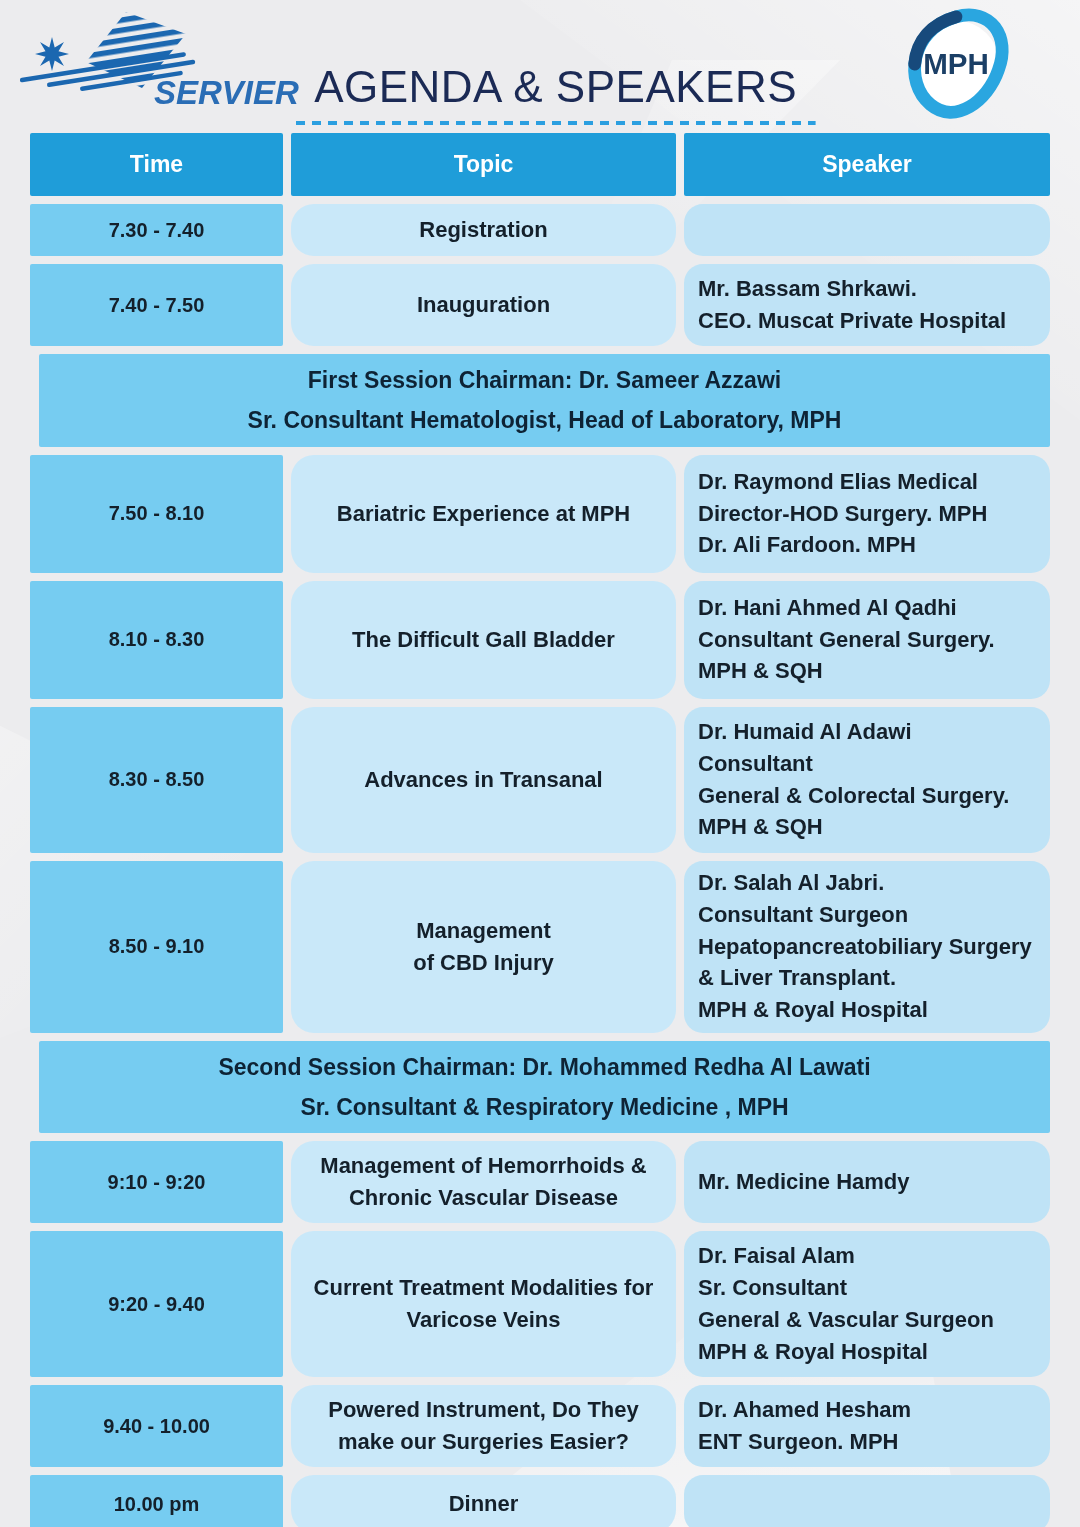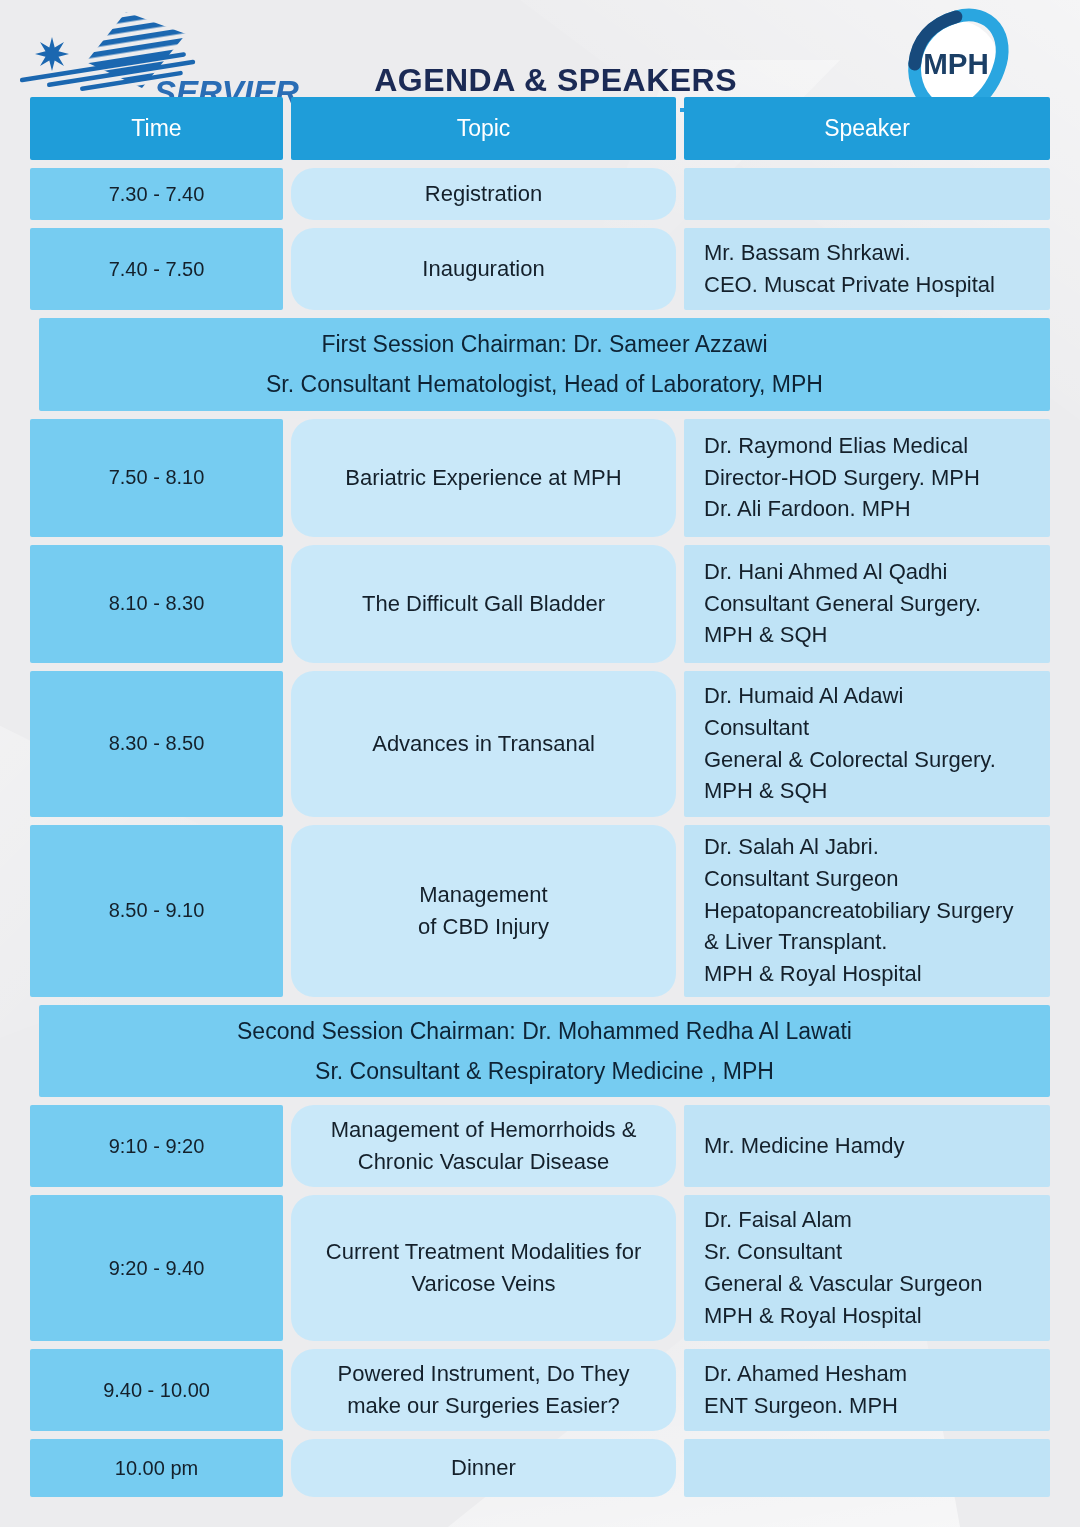--- a/index.html
+++ b/index.html
@@ -30,51 +30,51 @@
   .deco-2{top:540px;left:-60px;width:420px;height:520px;
     background:linear-gradient(135deg,rgba(255,255,255,.9),rgba(255,255,255,0) 70%);
     clip-path:polygon(0 100%,0 30%,100% 70%);opacity:.5;}
   .deco-3{bottom:0;left:320px;width:640px;height:360px;
     background:linear-gradient(350deg,rgba(255,255,255,.95),rgba(255,255,255,0) 65%);
     clip-path:polygon(20% 100%,90% 0,100% 100%);opacity:.6;}
   .deco-4{top:60px;left:420px;width:420px;height:300px;
     background:linear-gradient(200deg,rgba(255,255,255,.8),rgba(255,255,255,0) 60%);
     clip-path:polygon(60% 0,100% 0,30% 100%);opacity:.45;}
 
-  .page-header{position:relative;height:97px;z-index:2;}
+  .page-header{position:relative;height:133px;z-index:2;}
   .servier-logo{position:absolute;left:14px;top:4px;width:286px;height:118px;}
   .mph-logo{position:absolute;right:58px;top:0;width:128px;height:142px;}
 
   .title-wrap{position:absolute;left:50%;top:62px;transform:translateX(-47%);text-align:center;}
   .page-title{
-    font-size:32px;font-weight:700;letter-spacing:.5px;
+    font-size:44px;font-weight:400;letter-spacing:.5px;
     color:var(--title-navy,#1b2a55);white-space:nowrap;
   }
   .title-underline{
     width:520px;height:4px;margin:9px auto 0;
     background:repeating-linear-gradient(90deg,var(--dash-blue,#2b9fe0) 0 9px,transparent 9px 16px);
   }
 
   .agenda{position:relative;z-index:2;padding:0 30px;display:flex;flex-direction:column;gap:8px;}
   .row{display:grid;grid-template-columns:253px 385px 366px;column-gap:8px;}
   .row.full{grid-template-columns:1020px;}
   .cell{
     display:flex;align-items:center;justify-content:center;
     border-radius:2px;color:var(--cell-text,#14202b);
-    font-weight:400;font-size:22px;text-align:center;
+    font-weight:700;font-size:22px;text-align:center;
     white-space:pre-line;line-height:1.45;padding:6px 10px;
   }
   .row.head .cell{
     background:var(--header-blue,#1f9dd9);color:#ffffff;font-size:23px;
   }
   .cell.time{background:var(--time-cell-blue,#76ccf1);font-size:20px;}
   .cell.topic{background:var(--topic-cell-blue,#c9e8f9);border-radius:23px;}
   .cell.speaker{
     background:var(--speaker-cell-blue,#bfe3f6);
-    justify-content:flex-start;text-align:left;padding-left:20px;
+    justify-content:flex-start;text-align:left;padding-left:14px;border-radius:19px;
   }
   .cell.session{
     background:var(--session-row-blue,#76ccf1);
     font-size:23px;line-height:1.75;color:#0e2335;margin-left:9px;
   }
 </style>
 </head>
 <body>
 
 <div class="deco deco-1"></div>

